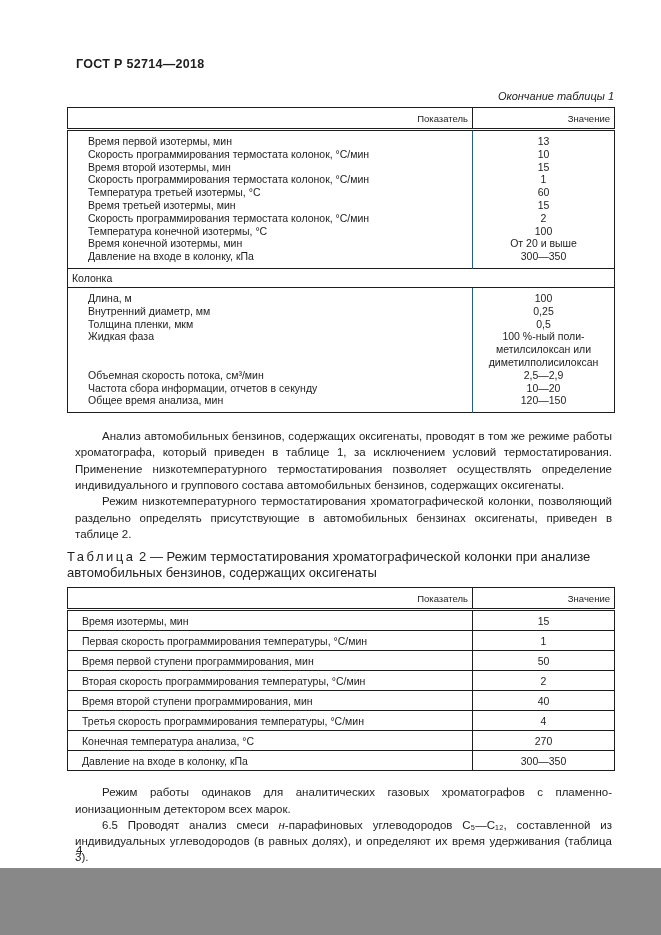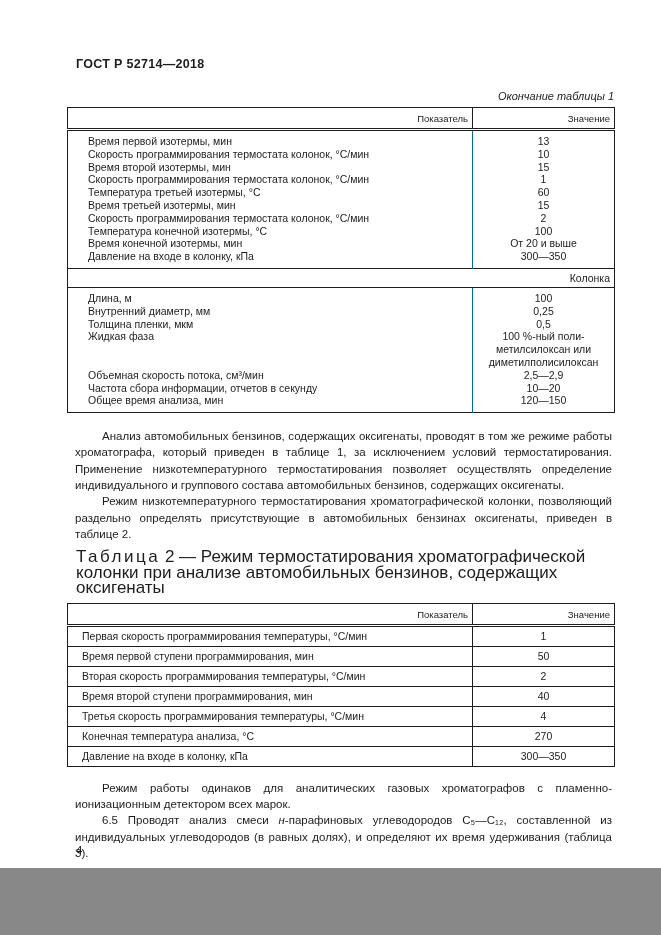--- a/index.html
+++ b/index.html
@@ -56,21 +56,21 @@
     vertical-align: top;
   }
   tbody.plain td.cell-label { padding: 0 6px 0 20px; }
   tbody.plain td.cell-value { text-align: center; padding: 0 4px; white-space: pre-line; }
   tbody.plain td:first-child { border-right: 1px solid #0369a1; }
   tbody.plain tr:first-child td { padding-top: 4px; }
   tbody.plain tr:last-child td { padding-bottom: 5px; }
   tbody.section-row td {
     border-top: 1px solid #1d1d1d;
     border-bottom: 1px solid #1d1d1d;
-    text-align: right;
+    text-align: left;
     font-size: 10.5px;
     padding: 3px 4px;
     margin-top: 25px;
   }
   tbody.ruled td {
     font-size: 10.5px;
     line-height: 12px;
     border-top: 1px solid #1d1d1d;
     vertical-align: middle;
   }
@@ -80,23 +80,23 @@
   .body-text {
     font-size: 11.5px;
     line-height: 16.3px;
     text-align: justify;
     text-indent: 27px;
     margin: 0 2px 0 8px;
   }
   .mt-first { margin-top: 15px; }
   .mt-para  { margin-top: 13px; }
   .table2-caption {
-    font-size: 17px;
+    font-size: 13px;
     line-height: 15.5px;
-    margin: 7px 2px 7px 9px;
+    margin: 7px 2px 7px 0;
   }
   .spaced { letter-spacing: 2.5px; }
   .it { font-style: italic; }
   .page-number {
     position: absolute;
     left: 76px;
     top: 844px;
     font-size: 11.5px;
   }
   .mt-t2 { margin-top: 0; }
@@ -215,20 +215,24 @@
           <col class="col-value">
         </colgroup>
       <thead>
         <tr>
           <th>Показатель</th>
           <th>Значение</th>
         </tr>
       </thead>
       <tbody class="ruled">
           <tr>
+            <td class="cell-label">Время изотермы, мин</td>
+            <td class="cell-value">15</td>
+          </tr>
+          <tr>
             <td class="cell-label">Первая скорость программирования температуры, °С/мин</td>
             <td class="cell-value">1</td>
           </tr>
           <tr>
             <td class="cell-label">Время первой ступени программирования, мин</td>
             <td class="cell-value">50</td>
           </tr>
           <tr>
             <td class="cell-label">Вторая скорость программирования температуры, °С/мин</td>
             <td class="cell-value">2</td>

